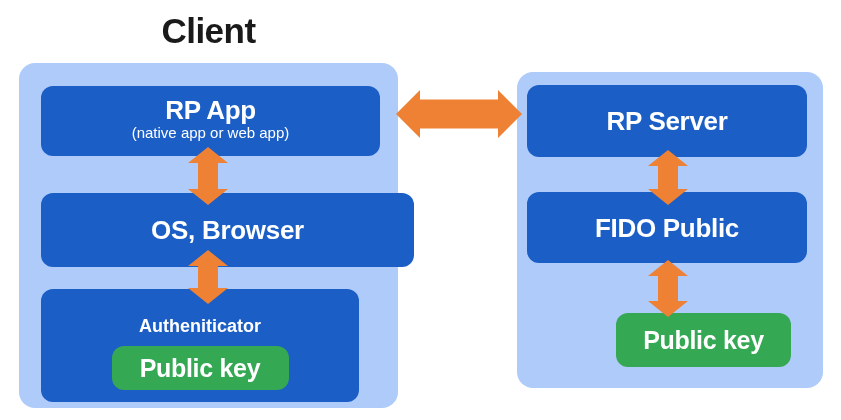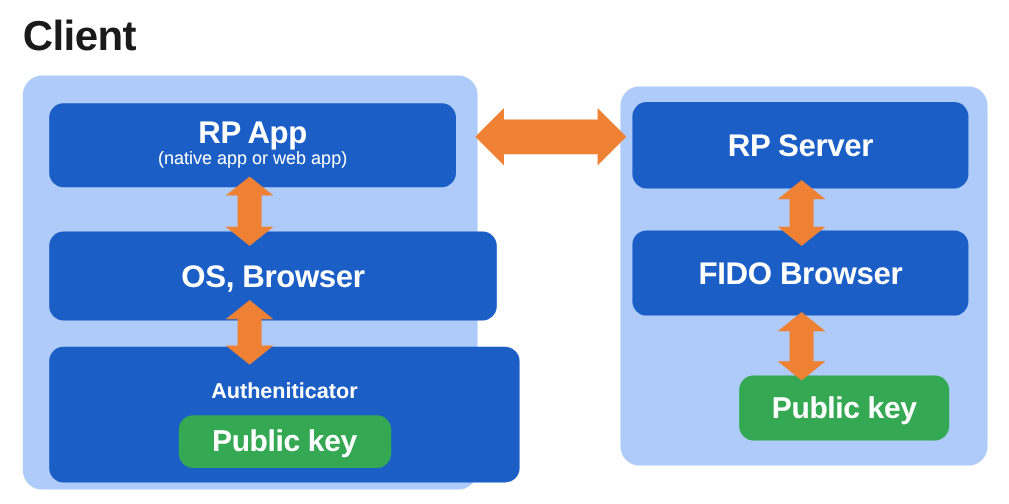--- a/index.html
+++ b/index.html
@@ -22,20 +22,21 @@
     overflow: hidden;
   }
   .panel-title {
     position: absolute;
     top: 10px;
     font-size: 35px;
     font-weight: 700;
     line-height: 42px;
     letter-spacing: -0.5px;
     color: var(--title-text);
+    text-align: center;
   }
   #client-title { left: 19px; width: 379px; }
   #server-title { left: 517px; width: 306px; }
   .panel {
     position: absolute;
     background: var(--panel-light-blue);
     border-radius: 16px;
   }
   #client-panel { left: 19px; top: 63px; width: 379px; height: 345px; }
   #server-panel { left: 517px; top: 72px; width: 306px; height: 316px; }
@@ -44,21 +45,21 @@
     background: var(--box-dark-blue);
     border-radius: 12px;
     display: flex;
     flex-direction: column;
     align-items: center;
     justify-content: center;
     z-index: 1;
   }
   #rp-app-box      { left: 41px;  top: 86px;  width: 339px; height: 70px; padding-bottom: 5px; }
   #os-browser-box  { left: 41px;  top: 193px; width: 373px; height: 74px; }
-  #authenticator-box { left: 41px; top: 289px; width: 392px; height: 113px; justify-content: flex-start; padding-top: 26px; }
+  #authenticator-box { left: 41px; top: 289px; width: 318px; height: 113px; justify-content: flex-start; padding-top: 26px; }
   #rp-server-box   { left: 527px; top: 85px;  width: 280px; height: 72px; align-items: center; }
   #fido-server-box { left: 527px; top: 192px; width: 280px; height: 71px; }
   .box-label {
     color: var(--box-text);
     font-size: 26px;
     font-weight: 700;
     line-height: 28px;
     letter-spacing: -0.3px;
     text-align: center;
     white-space: nowrap;
@@ -128,21 +129,21 @@
     <div class="key-box" id="private-key-box">
       <div class="key-label">Public key</div>
     </div>
   </div>
 
   <div class="node" id="rp-server-box">
     <div class="box-label">RP Server</div>
   </div>
 
   <div class="node" id="fido-server-box">
-    <div class="box-label">FIDO Browser</div>
+    <div class="box-label">FIDO Public</div>
   </div>
 
   <div class="key-box" id="public-key-box">
     <div class="key-label">Public key</div>
   </div>
 
   <svg class="arrow-svg" id="client-server-arrow" width="126" height="48" viewBox="0 0 126 48">
     <polygon class="arrow-shape" points="0,24 24,0 24,9.5 102,9.5 102,0 126,24 102,48 102,38.5 24,38.5 24,48"></polygon>
   </svg>
 

